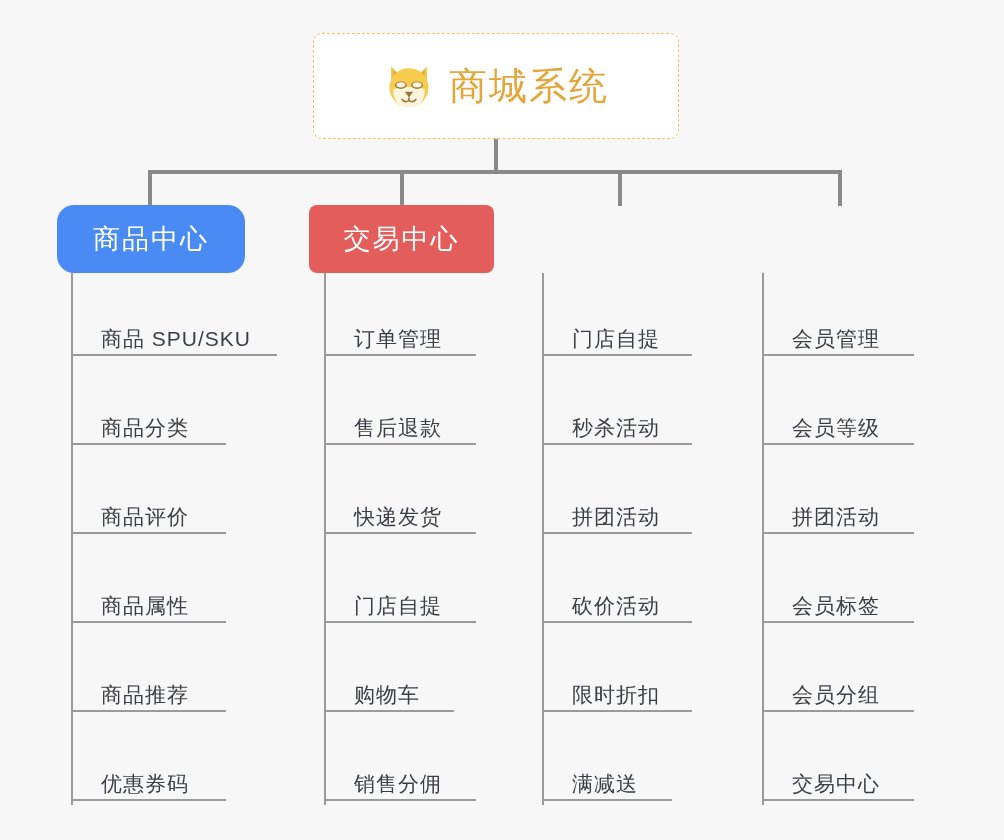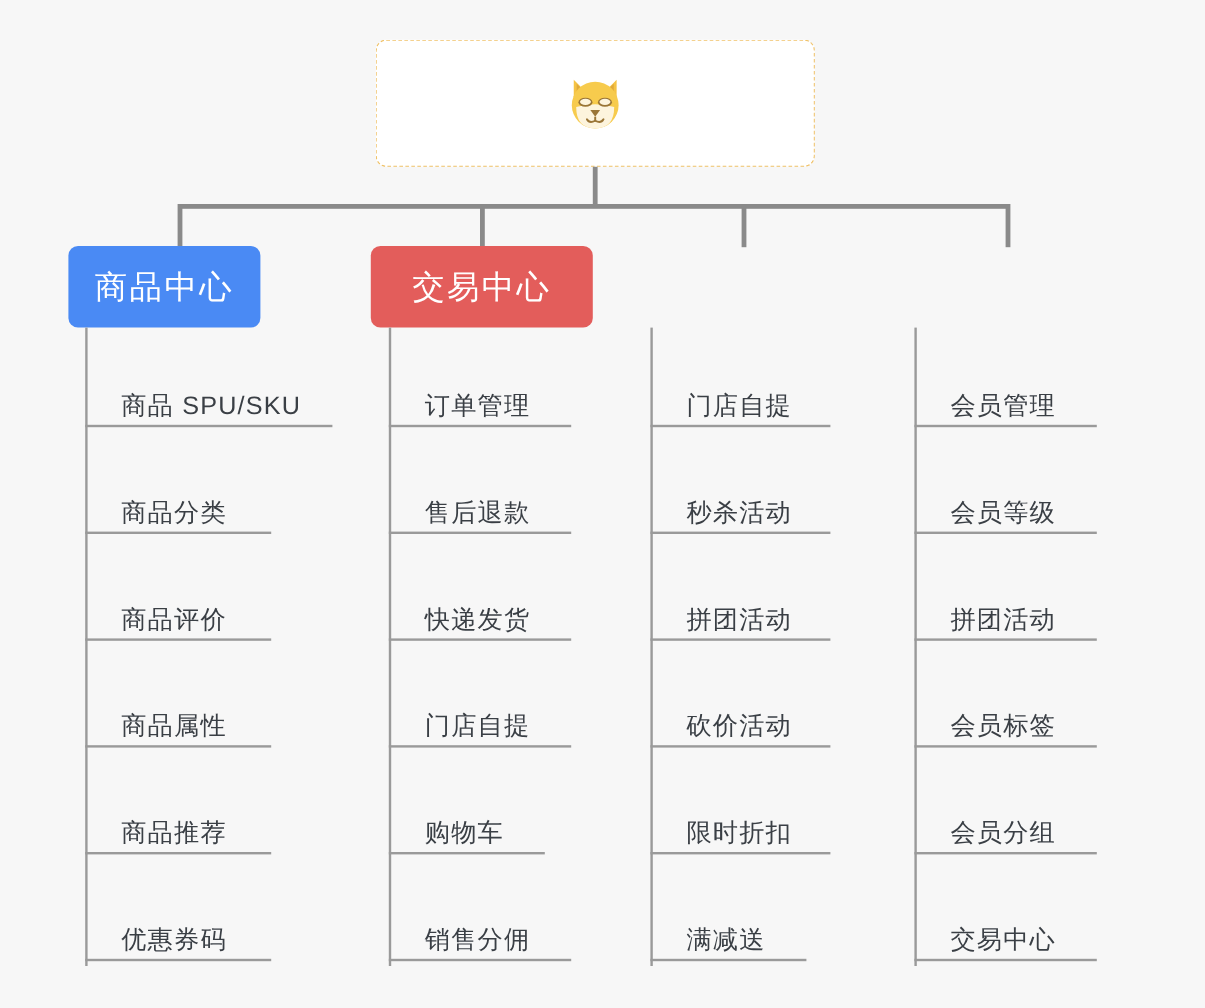--- a/index.html
+++ b/index.html
@@ -120,30 +120,31 @@
       <path d="M12.5 36 Q32 30 51.5 36 Q51.5 58 32 58 Q12.5 58 12.5 36 Z" fill="#fdf4dd"></path>
       <ellipse cx="22" cy="31" rx="7.2" ry="4.6" fill="#9a7536"></ellipse>
       <ellipse cx="42" cy="31" rx="7.2" ry="4.6" fill="#9a7536"></ellipse>
       <ellipse cx="22" cy="30.6" rx="5.6" ry="3.2" fill="#fdf4dd"></ellipse>
       <ellipse cx="42" cy="30.6" rx="5.6" ry="3.2" fill="#fdf4dd"></ellipse>
       <path d="M27 39 L37 39 L32 46 Z" fill="#9a7536"></path>
       <path d="M32 46 L32 50" stroke="#9a7536" stroke-width="2" fill="none"></path>
       <path d="M32 50 Q26 53 23.5 48.5" stroke="#9a7536" stroke-width="2" fill="none" stroke-linecap="round"></path>
       <path d="M32 50 Q38 53 40.5 48.5" stroke="#9a7536" stroke-width="2" fill="none" stroke-linecap="round"></path>
     </svg>
+    <div class="root-title">商城系统</div>
   </div>
 
   <div class="line v-line" style="left:494px; top:139px; height:33px;"></div>
   <div class="line h-line" style="left:150px; top:170px; width:690px;"></div>
   <div class="line v-line" style="left:148px; top:170px; height:36px;"></div>
   <div class="line v-line" style="left:400px; top:170px; height:36px;"></div>
   <div class="line v-line" style="left:618px; top:170px; height:36px;"></div>
   <div class="line v-line" style="left:838px; top:170px; height:36px;"></div>
 
-  <div class="cat-box" style="left:57px; width:160px; background:#4a8af4;">
+  <div class="cat-box" style="left:57px; width:188px; background:#4a8af4;border-radius:17px;">
     <span class="cat-label">商品中心</span>
   </div>
   <div class="trunk" style="left:71px; top:273px; height:532px;"></div>
 
   <div class="leaf" style="left:71px; top:356px; width:206px;">
     <span class="leaf-label">商品 SPU/SKU</span>
     <span class="leaf-underline" style="width:206px;"></span>
   </div>
   <div class="leaf" style="left:71px; top:445px; width:155px;">
     <span class="leaf-label">商品分类</span>

